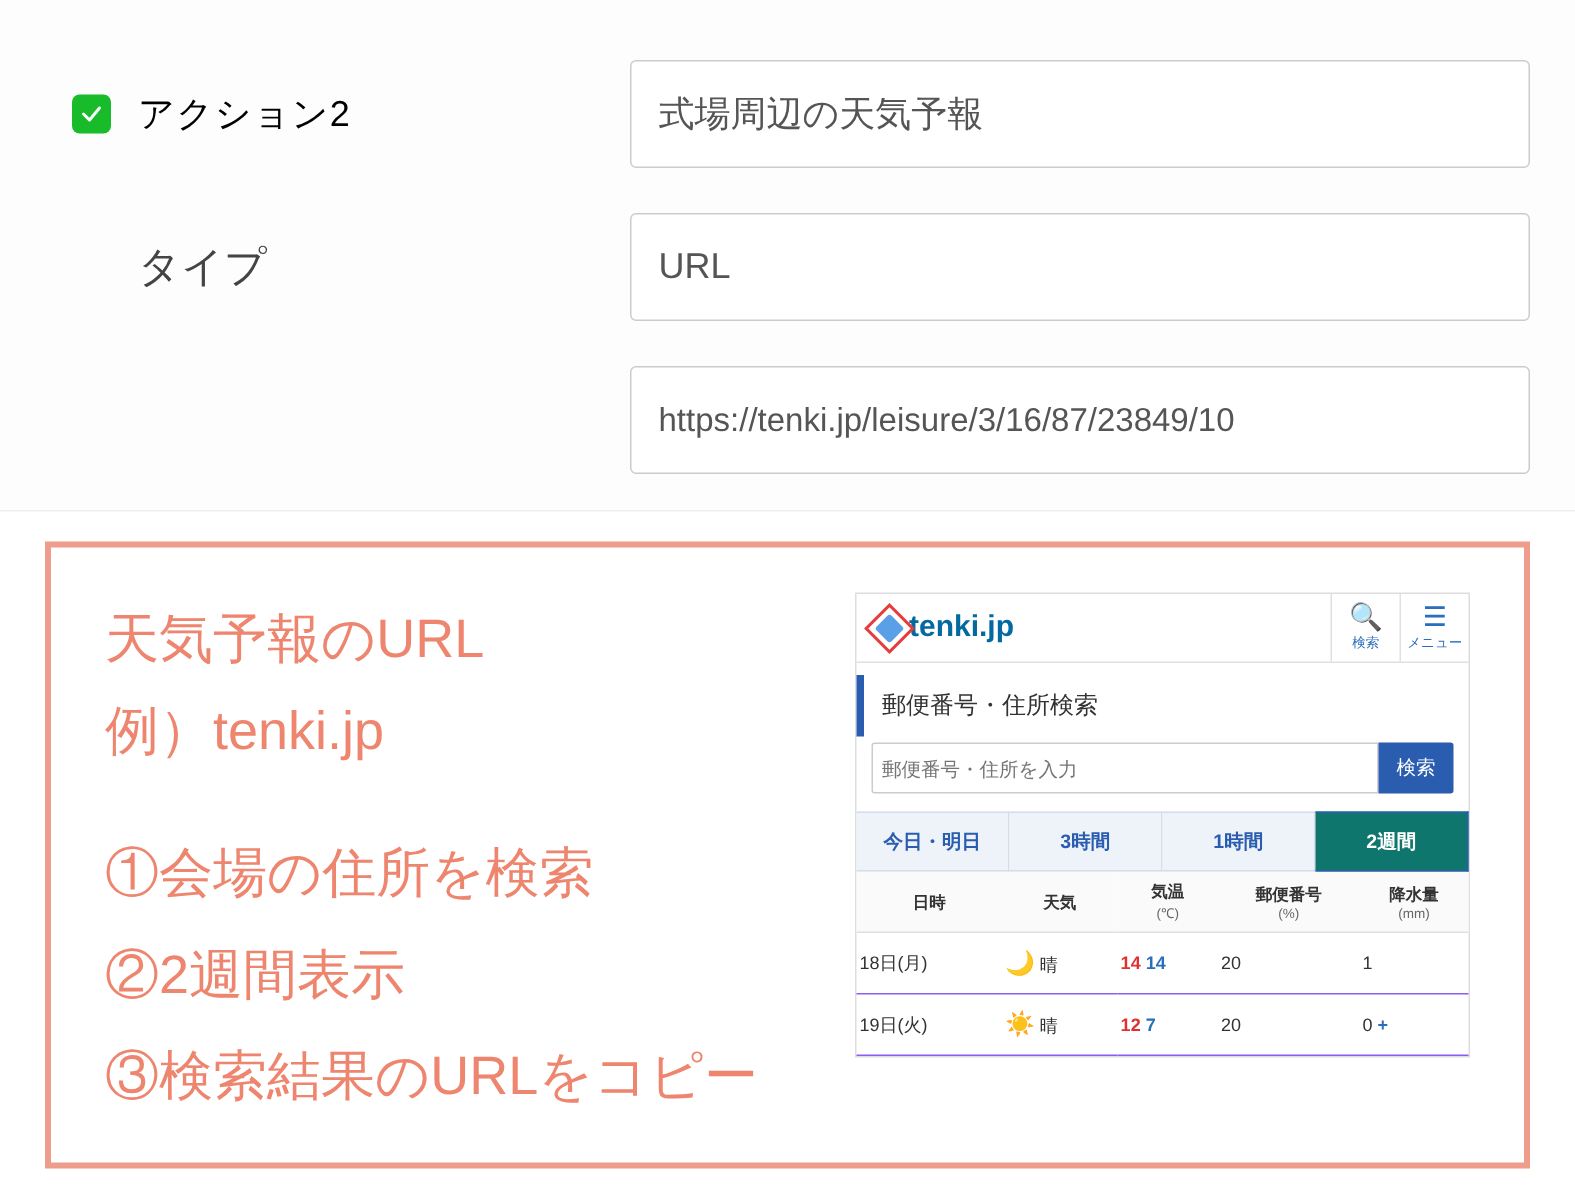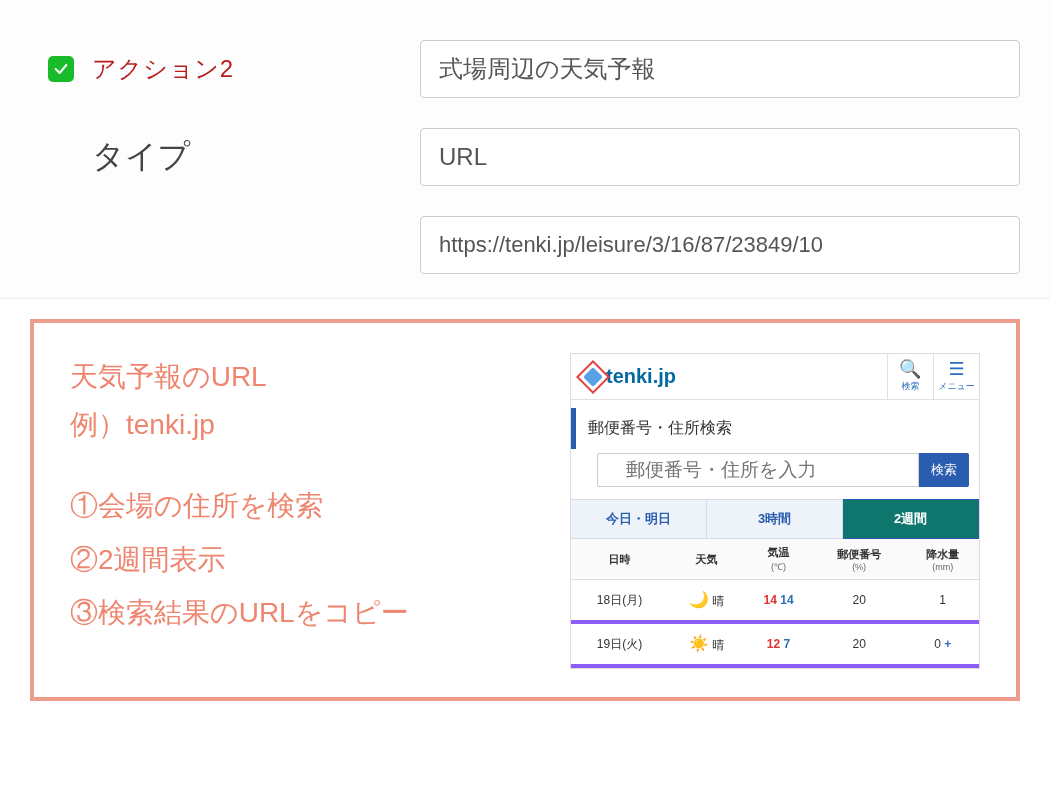--- a/index.html
+++ b/index.html
@@ -11,67 +11,67 @@
                 border-bottom: 1px solid #eee; }
   .form-row { display: flex; align-items: center; margin-bottom: 30px; }
   .form-label-col { width: 390px; display: flex; align-items: center; padding-left: 18px; }
   .form-input-col  { flex: 1; }
 
   .chk { width: 26px; height: 26px; border-radius: 5px; background: #18bc2a;
          display: inline-flex; align-items: center; justify-content: center;
          margin-right: 18px; flex-shrink: 0; }
   .chk svg { width: 16px; height: 16px; }
 
-  .lbl { font-size: 24px; color: #b91c1c; letter-spacing: 1px; }
-  .lbl-sub { font-size: 32px; color: #444; margin-left: 44px; }
+  .lbl { font-size: 24px; color: #000000; letter-spacing: 1px; }
+  .lbl-sub { font-size: 28px; color: #444; margin-left: 44px; }
 
-  .txt-input { width: 100%; height: 58px; border: 1px solid #ccc; border-radius: 4px;
+  .txt-input { width: 100%; height: 72px; border: 1px solid #ccc; border-radius: 4px;
                font-size: 24px; color: #555; padding: 0 18px; }
   .txt-input.small { font-size: 22px; }
 
   
   .panel { margin: 20px 30px 0 30px; border: 4px solid #ee9c8c; padding: 30px 36px 28px 36px;
            display: flex; align-items: stretch; }
-  .panel-left { flex: 1; color: #ee866f; font-size: 28px; line-height: 1.7; }
+  .panel-left { flex: 1; color: #ee866f; font-size: 36px; line-height: 1.7; }
   .panel-left .step { margin-top: 6px; }
   .panel-right { width: 410px; }
 
   
   .tenki { width: 100%; border: 1px solid #ddd; background: #fff; font-size: 12px; color:#333; }
   .tenki-header { display: flex; align-items: stretch; height: 46px; border-bottom: 1px solid #e0e0e0; }
   .tenki-logo { flex: 1; display: flex; align-items: center; padding-left: 10px; font-weight: bold;
                 font-size: 20px; color: #0369a1; gap: 1px; }
   .logo-badge { width: 24px; height: 24px; border: 2px solid #e73c3c; transform: rotate(45deg);
                 position: relative; display:inline-block; }
   .logo-badge::after { content:''; position:absolute; inset:3px; background:#5aa0e6; border-radius:2px; }
   .icon-btn { width: 46px; border-left: 1px solid #e0e0e0; display:flex; flex-direction:column;
               align-items:center; justify-content:center; gap:2px; }
   .icon-btn .glyph { color:#2a6ebc; font-size:18px; line-height:1; }
   .icon-btn .cap   { color:#2a6ebc; font-size:9px; }
 
   .tenki-title { font-size: 16px; font-weight: normal; padding: 10px 12px; border-left: 5px solid #2a5db0;
                  margin: 8px 0 4px 0; }
   .tenki-search { display:flex; padding: 0 10px 12px 10px; gap:0; }
-  .tenki-search input { flex:1; height:34px; border:1px solid #ccc; padding:0 28px; font-size:19px;
-                        border-radius: 2px 0 0 2px; margin-left: 16px; }
+  .tenki-search input { flex:1; height:34px; border:1px solid #ccc; padding:0 6px; font-size:13px;
+                        border-radius: 2px 0 0 2px; }
   .tenki-search button { width:50px; background:#2a5db0; color:#fff; border:none; font-size:13px;
                          border-radius: 0 2px 2px 0; }
 
   .tenki-tabs { display:flex; }
   .tenki-tab { flex:1; text-align:center; padding:10px 16px; font-size:13px; font-weight:bold;
                background:#eef3f9; color:#2a5db0; border-top:1px solid #d5dde8; border-bottom:1px solid #d5dde8;
                border-right:1px solid #d5dde8; }
   .tenki-tab:first-child { }
   .tenki-tab.active { background:#0f766e; color:#fff; border-color:#2a5db0; }
 
   .tenki-table { width:100%; border-collapse:collapse; }
   .tenki-table th { font-size:11px; font-weight:bold; color:#333; padding:6px 2px;
                     border-bottom:1px solid #e0e0e0; background:#fafafa; }
   .tenki-table th small { display:block; font-weight:normal; font-size:9px; color:#666; }
-  .tenki-table td { text-align:center; font-size:12px; padding:10px 2px; border-bottom:4px solid #8b5cf6; }
+  .tenki-table td { text-align:left; font-size:12px; padding:10px 2px; border-bottom:1px solid #8b5cf6; }
   .wicon { font-size:16px; }
   .temp-hi { color:#e03030; font-weight:bold; }
   .temp-lo { color:#2a6ebc; font-weight:bold; }
   .plus { color:#2a6ebc; font-weight:bold; }
 </style>
 </head>
 <body>
 
 <div class="form-strip">
 
@@ -137,20 +137,21 @@
       <div class="tenki-title">郵便番号・住所検索</div>
 
       <div class="tenki-search">
         <input placeholder="郵便番号・住所を入力" style="">
         <button>検索</button>
       </div>
 
       <div class="tenki-tabs">
         <div class="tenki-tab">今日・明日</div>
         <div class="tenki-tab">3時間</div>
+        <div class="tenki-tab">1時間</div>
         <div class="tenki-tab active">2週間</div>
       </div>
 
       <table class="tenki-table">
         <thead>
           <tr>
             <th>日時</th>
             <th>天気</th>
             <th>
               <span>気温</span>

